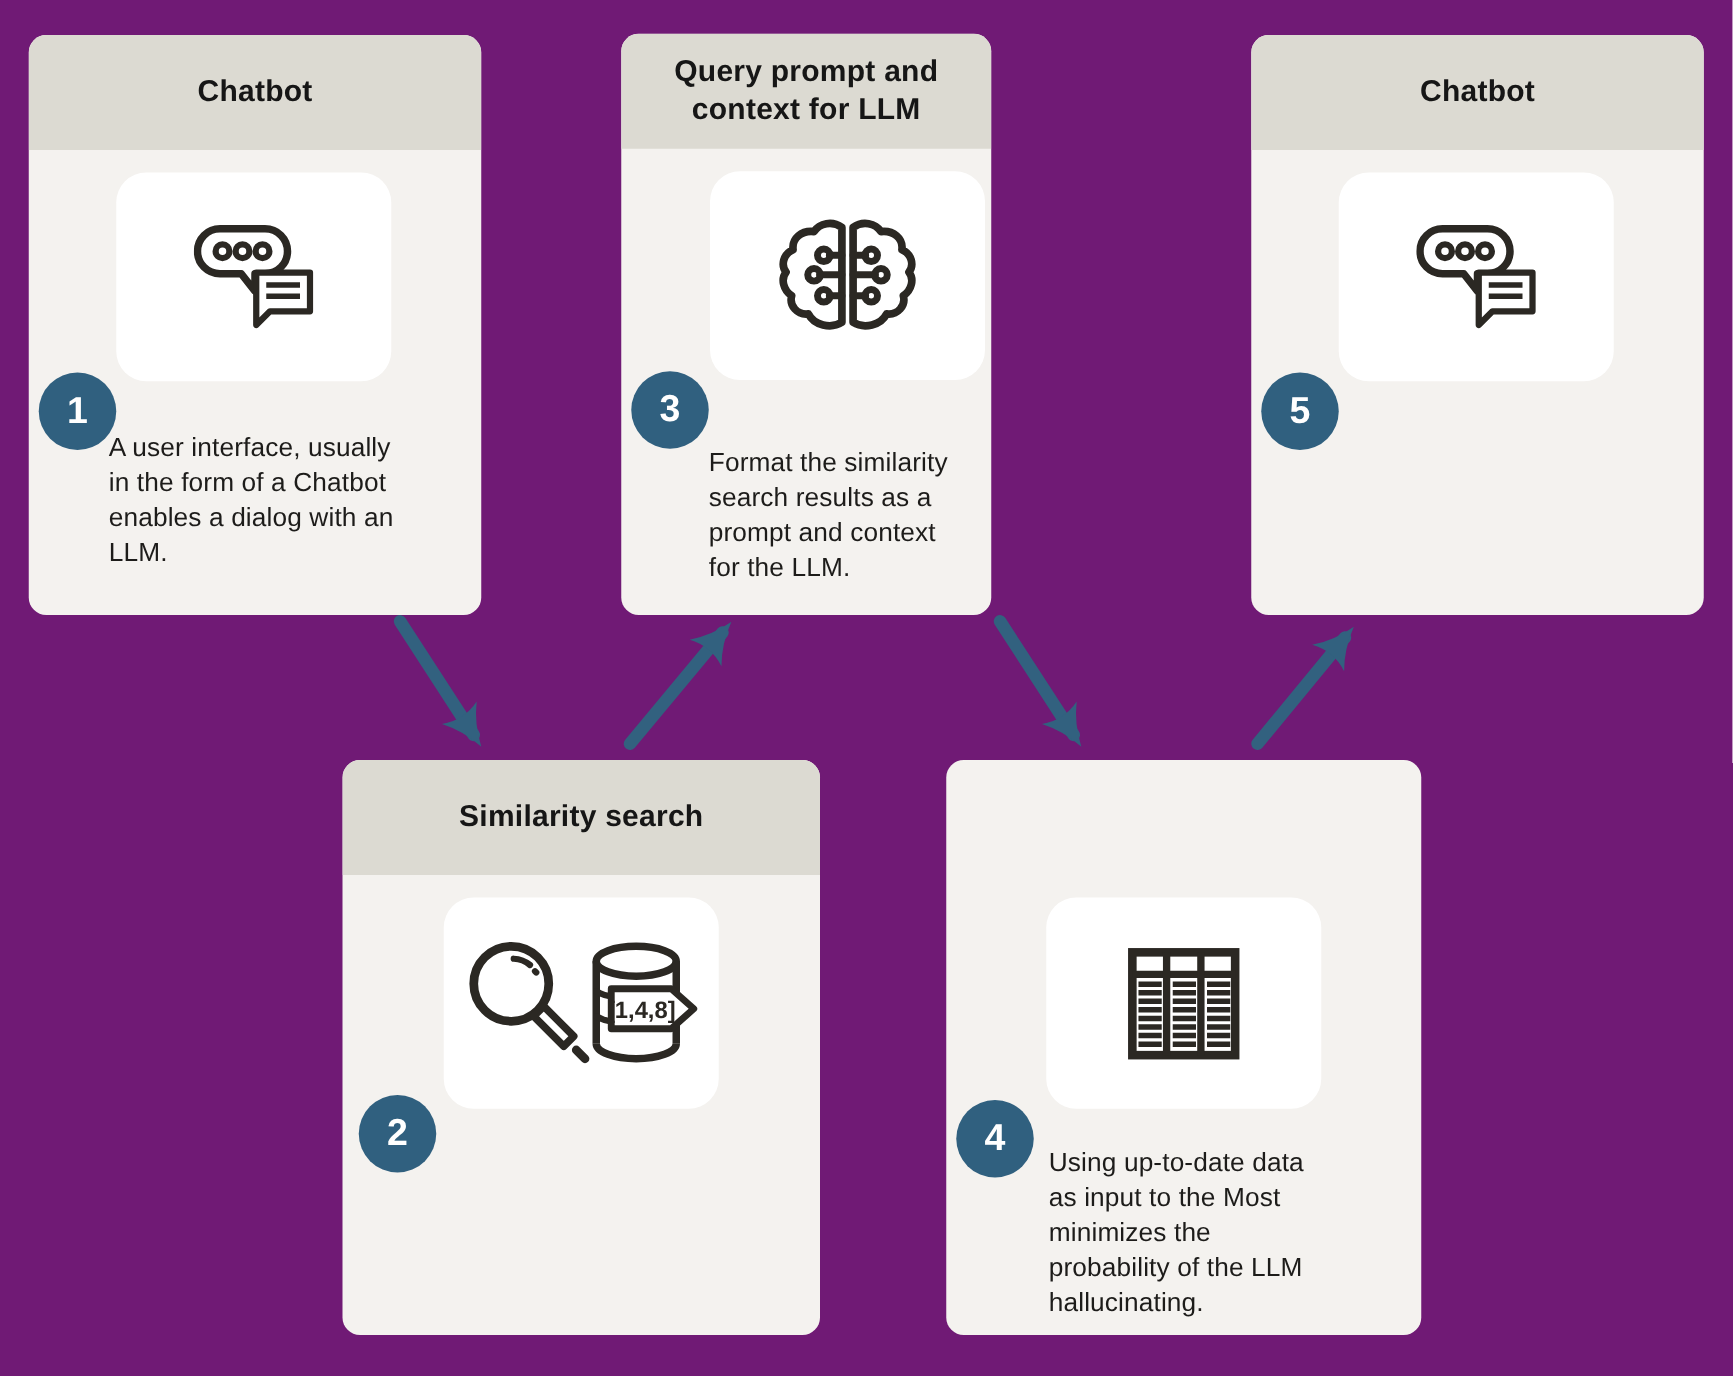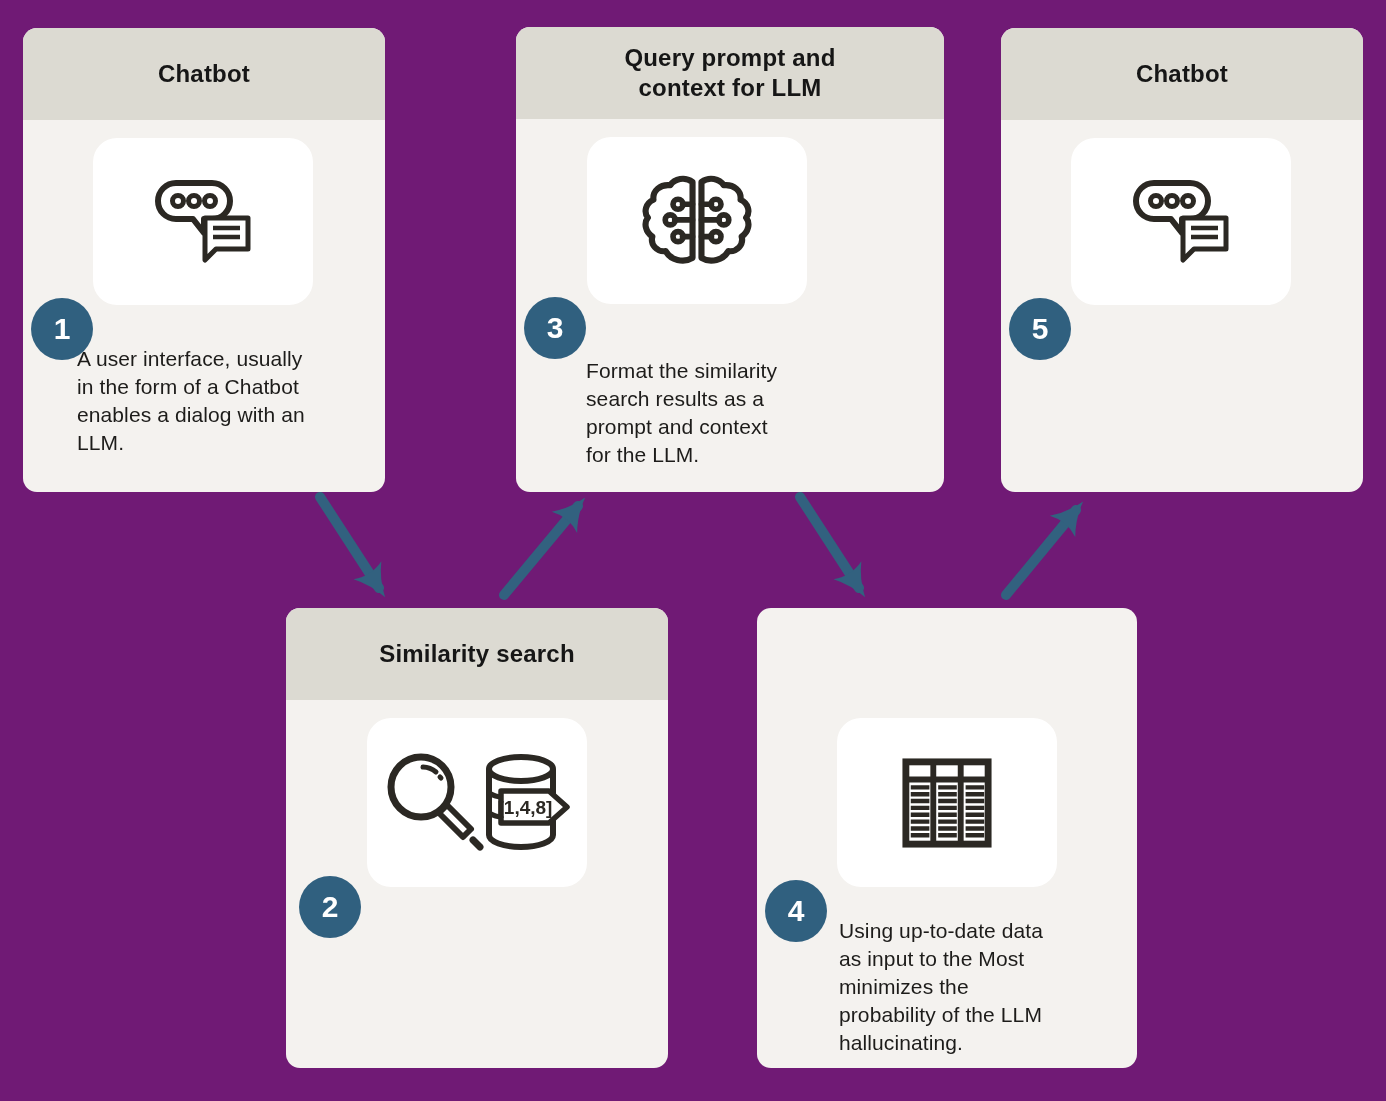--- a/index.html
+++ b/index.html
@@ -58,27 +58,27 @@
       <svg width="96" height="84" viewBox="0 0 96 84">
         <path class="ink" d="M21,3 H57 C67,3 75,11 75,21 C75,31 67,39 57,39 H49 V53 L38,39 H21 C11,39 3,31 3,21 C3,11 11,3 21,3 Z" fill="none" stroke-width="6" stroke-linejoin="round"></path>
         <circle class="ink" cx="23" cy="21" r="5.5" fill="none" stroke-width="5"></circle>
         <circle class="ink" cx="39" cy="21" r="5.5" fill="none" stroke-width="5"></circle>
         <circle class="ink" cx="55" cy="21" r="5.5" fill="none" stroke-width="5"></circle>
         <path class="ink" d="M50,38 H93 V69 H61 L50,80 Z" fill="#ffffff" stroke-width="5" stroke-linejoin="round"></path>
         <path class="ink" d="M58,48 H85 M58,57 H85" fill="none" stroke-width="4.5"></path>
       </svg>
     </div>
     <div class="step-badge" style="left:8px;top:270px">1</div>
-    <p class="desc" style="left:54px;top:317px;width:285px">A user interface, usually
+    <p class="desc" style="left:64px;top:317px;width:285px">A user interface, usually
 in the form of a Chatbot
 enables a dialog with an
 LLM.</p>
   </section>
 
-  <section class="card" style="left:516px;top:27px;width:428px;height:465px">
+  <section class="card" style="left:497px;top:27px;width:296px;height:465px">
     <header class="card-header">
       <h2 class="card-title">Query prompt and
 context for LLM</h2>
     </header>
     <div class="icon-box" style="left:71px;top:110px;width:220px;height:167px">
       <svg width="112" height="96" viewBox="0 0 100 86">
         <g fill="none" stroke-width="5.5" stroke-linejoin="round" stroke-linecap="round">
           <path class="ink" d="M46,8 C39,3 30,5 26,11 C17,10 10,16 11,24 C4,27 2,35 6,40 C2,45 4,53 10,57 C8,64 14,71 22,70 C26,78 38,81 46,76 Z"></path>
           <path class="ink" d="M46,28 H37 M46,42 H30 M46,57 H37" stroke-width="5"></path>
           <circle class="ink" cx="33" cy="28" r="4.5" stroke-width="5"></circle>
@@ -111,21 +111,21 @@
         <circle class="ink" cx="23" cy="21" r="5.5" fill="none" stroke-width="5"></circle>
         <circle class="ink" cx="39" cy="21" r="5.5" fill="none" stroke-width="5"></circle>
         <circle class="ink" cx="55" cy="21" r="5.5" fill="none" stroke-width="5"></circle>
         <path class="ink" d="M50,38 H93 V69 H61 L50,80 Z" fill="#ffffff" stroke-width="5" stroke-linejoin="round"></path>
         <path class="ink" d="M58,48 H85 M58,57 H85" fill="none" stroke-width="4.5"></path>
       </svg>
     </div>
     <div class="step-badge" style="left:8px;top:270px">5</div>
   </section>
 
-  <section class="card" style="left:286px;top:608px;width:382px;height:460px">
+  <section class="card" style="left:274px;top:608px;width:382px;height:460px">
     <header class="card-header">
       <h2 class="card-title">Similarity search</h2>
     </header>
     <div class="icon-box" style="left:81px;top:110px;width:220px;height:169px">
       <svg width="192" height="116" viewBox="0 0 192 116">
 
         <circle class="ink" cx="40" cy="42" r="30" fill="none" stroke-width="7"></circle>
         <path class="ink" d="M42,22 A21,21 0 0 1 55,27" fill="none" stroke-width="5" stroke-linecap="round"></path>
         <path class="ink" d="M59,32 L60,33" fill="none" stroke-width="5" stroke-linecap="round"></path>
         <path class="ink" d="M66,60 L90,84 L82,92 L58,68 Z" fill="#ffffff" stroke-width="6" stroke-linejoin="round"></path>

